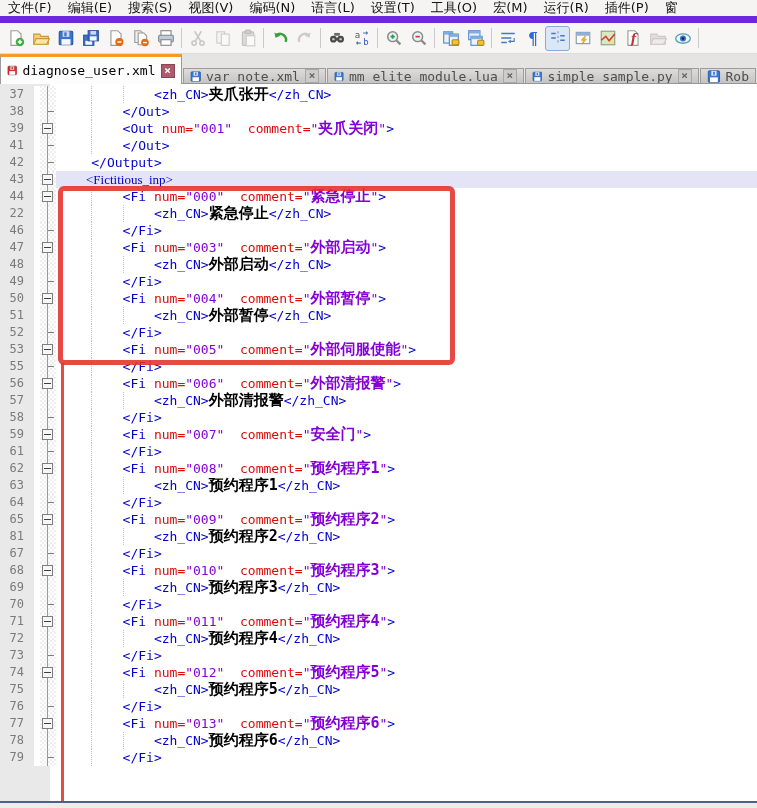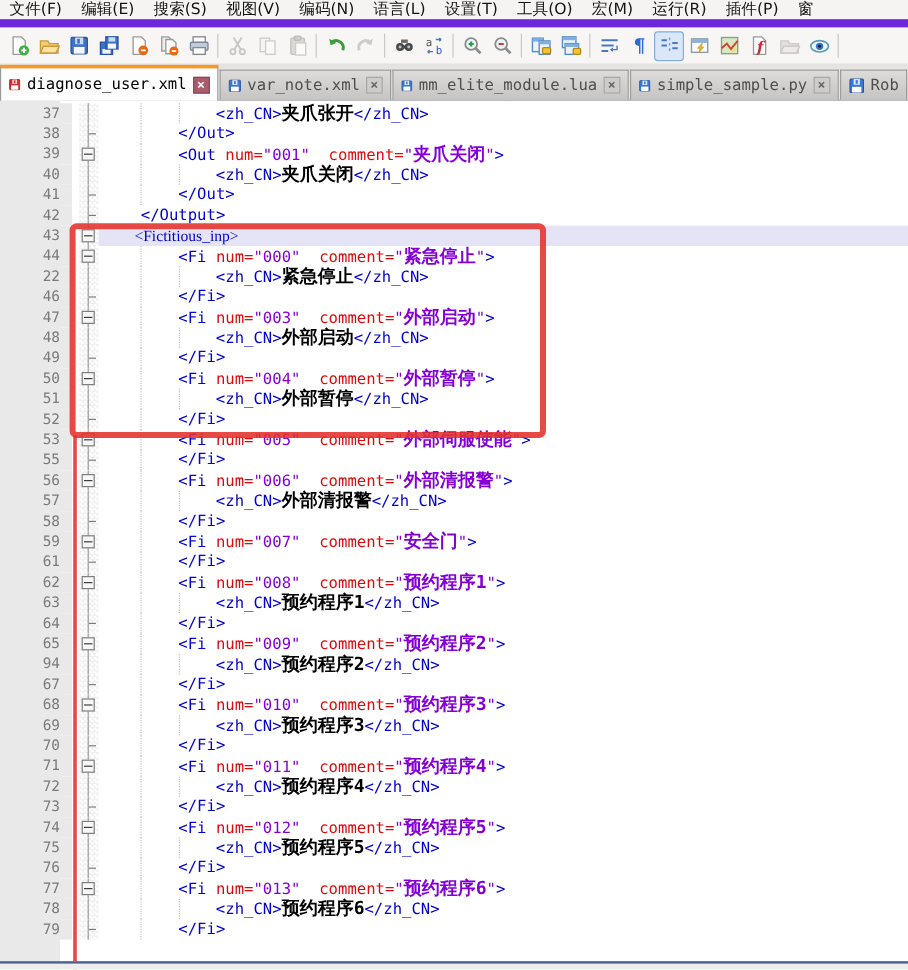--- a/index.html
+++ b/index.html
@@ -16,37 +16,37 @@
              display:flex; align-items:center; padding-left:3px; white-space:nowrap; }
   .tbtn { width:25px; height:25px; display:inline-flex; align-items:center; justify-content:center;
           border-radius:3px; border:1px solid transparent; }
   .tbtn.active { background:#D9E7F7; border:1px solid #84ACDD; }
   .tbtn.dim { opacity:.45; filter:grayscale(.8); }
   .tsep { width:1px; height:20px; background:#C9C9C9; margin:0 3px; flex:none; }
 
   
   .tabbar { height:30px; background:#E6E4E2; display:flex; align-items:flex-end;
             border-bottom:1px solid #969696; position:relative; }
-  .tab { display:flex; align-items:center; gap:5px; padding:0 6px; height:25px;
+  .tab { display:flex; align-items:center; gap:5px; padding:0 6px; height:15px;
          background:linear-gradient(#DDDCDB,#C5C4C3); border:1px solid #9C9C9C; border-bottom:none;
          font-family:"DejaVu Sans Mono", monospace; font-size:13px; color:#4E4E4E;
          white-space:nowrap; margin-right:1px; overflow:hidden; }
   .tab.active { height:30px; background:#FDFDFD; border-top:3px solid #F89828; color:#000;
                 position:relative; z-index:2; margin-bottom:-1px; }
   .tab-close { width:14px; height:14px; font-size:11px; font-weight:bold; line-height:12px;
                text-align:center; background:#CDCCCB; border:1px solid #A8A8A8; color:#666; flex:none; }
   .tab.active .tab-close { background:#A85C6C; border-color:#8A4454; color:#fff; }
 
   
   .editor { position:absolute; top:84px; left:0; right:0; bottom:0; background:#fff; overflow:hidden; }
   .code { position:absolute; inset:0; padding-top:2px;
           background:linear-gradient(90deg,#E9E9E9 50px,#fff 50px); }
   .row { display:flex; height:17px; line-height:17px;
          font-family:"DejaVu Sans Mono", monospace; font-size:13px; }
-  .ln { width:60px; flex:none; background:#E9E9E9; color:#7A7A7A; font-size:12px;
+  .ln { width:34px; flex:none; background:#E9E9E9; color:#7A7A7A; font-size:12px;
         text-align:right; padding-right:10px; }
   .bm { width:6px; flex:none; background:#fff; }
   .fm { width:16px; flex:none; position:relative;
         background:
           linear-gradient(#9A9A9A,#9A9A9A) 7px 0/1px 100% no-repeat,
           repeating-conic-gradient(#FFFFFF 0 25%, #EFEFEF 0 50%) 0 0/4px 4px; }
   .fm.box::before { content:""; position:absolute; left:2px; top:3px; width:9px; height:9px;
                     background:#F7F7F7; border:1px solid #7E7E7E; }
   .fm.box::after { content:""; position:absolute; left:4px; top:8px; width:7px; height:1px; background:#3F3F3F; }
   .fm.tick::after { content:""; position:absolute; left:8px; top:8px; width:6px; height:1px; background:#7E7E7E; }
@@ -348,26 +348,20 @@
         <span class="fm tick"></span>
         <span class="tx"><span class="iu"></span><span class="iu g"></span><span class="tk-tag">&lt;/Out&gt;</span></span>
       </div>
       <div class="row">
         <span class="ln">39</span>
         <span class="bm"></span>
         <span class="fm box"></span>
         <span class="tx"><span class="iu"></span><span class="iu g"></span><span class="tk-tag">&lt;Out</span><span class="tk-attr"> num=</span><span class="tk-val">"001"</span><span class="tk-attr">  comment=</span><span class="tk-val">"</span><span class="tk-valcjk">夹爪关闭</span><span class="tk-val">"</span><span class="tk-tag">&gt;</span></span>
       </div>
       <div class="row">
-        <span class="ln">40</span>
-        <span class="bm"></span>
-        <span class="fm"></span>
-        <span class="tx"><span class="iu"></span><span class="iu g"></span><span class="iu g"></span><span class="tk-tag">&lt;zh_CN&gt;</span><span class="tk-cjk">夹爪关闭</span><span class="tk-tag">&lt;/zh_CN&gt;</span></span>
-      </div>
-      <div class="row">
         <span class="ln">41</span>
         <span class="bm"></span>
         <span class="fm tick"></span>
         <span class="tx"><span class="iu"></span><span class="iu g"></span><span class="tk-tag">&lt;/Out&gt;</span></span>
       </div>
       <div class="row">
         <span class="ln">42</span>
         <span class="bm"></span>
         <span class="fm tick"></span>
         <span class="tx"><span class="iu"></span><span class="tk-tag">&lt;/Output&gt;</span></span>
@@ -492,21 +486,21 @@
         <span class="fm tick"></span>
         <span class="tx"><span class="iu"></span><span class="iu g"></span><span class="tk-tag">&lt;/Fi&gt;</span></span>
       </div>
       <div class="row">
         <span class="ln">65</span>
         <span class="bm"></span>
         <span class="fm box"></span>
         <span class="tx"><span class="iu"></span><span class="iu g"></span><span class="tk-tag">&lt;Fi</span><span class="tk-attr"> num=</span><span class="tk-val">"009"</span><span class="tk-attr">  comment=</span><span class="tk-val">"</span><span class="tk-valcjk">预约程序2</span><span class="tk-val">"</span><span class="tk-tag">&gt;</span></span>
       </div>
       <div class="row">
-        <span class="ln">94</span>
+        <span class="ln">81</span>
         <span class="bm"></span>
         <span class="fm"></span>
         <span class="tx"><span class="iu"></span><span class="iu g"></span><span class="iu g"></span><span class="tk-tag">&lt;zh_CN&gt;</span><span class="tk-cjk">预约程序2</span><span class="tk-tag">&lt;/zh_CN&gt;</span></span>
       </div>
       <div class="row">
         <span class="ln">67</span>
         <span class="bm"></span>
         <span class="fm tick"></span>
         <span class="tx"><span class="iu"></span><span class="iu g"></span><span class="tk-tag">&lt;/Fi&gt;</span></span>
       </div>

